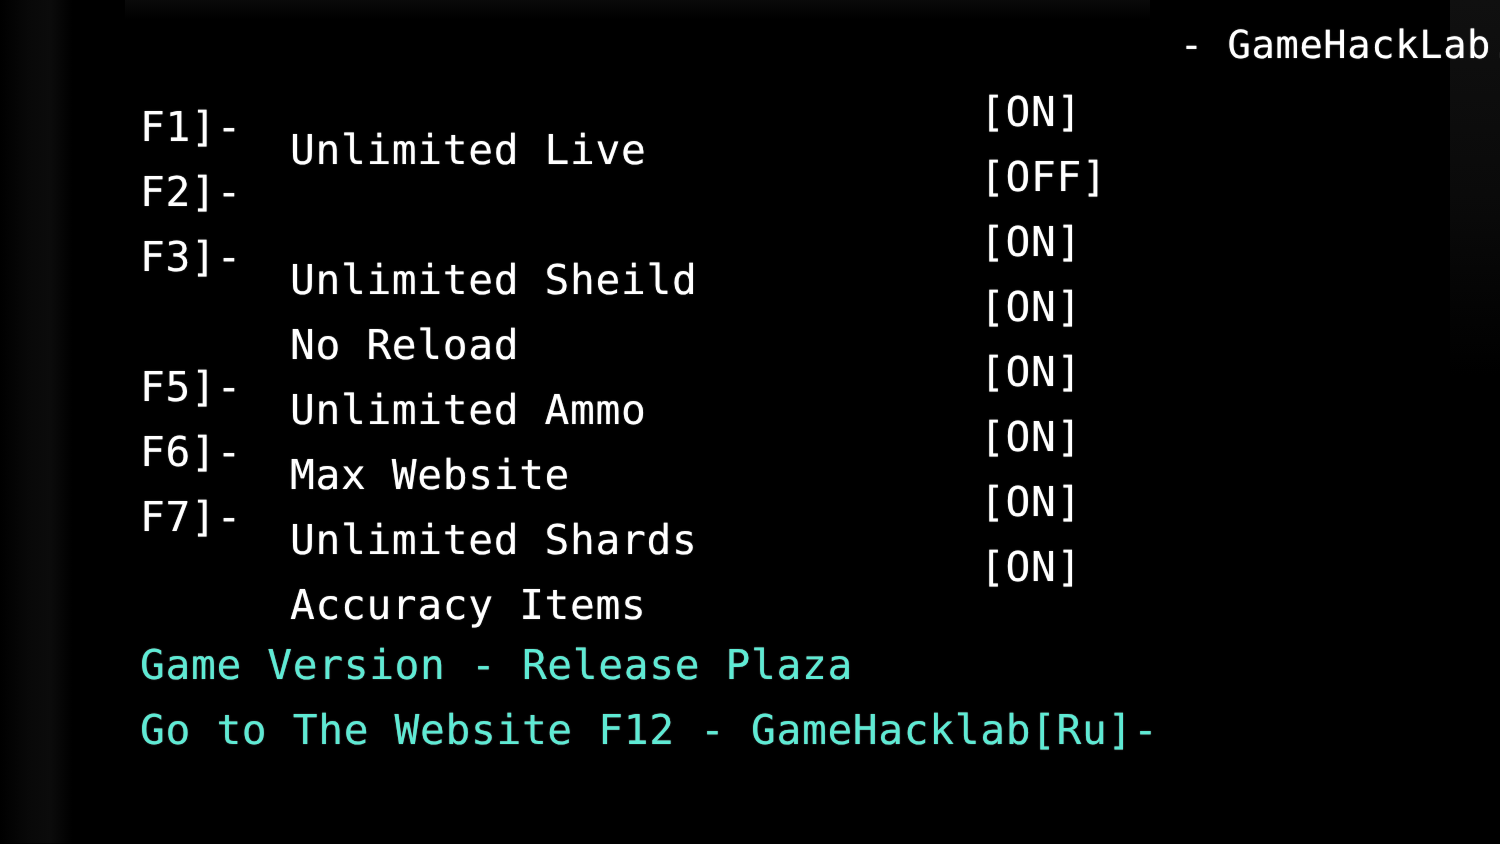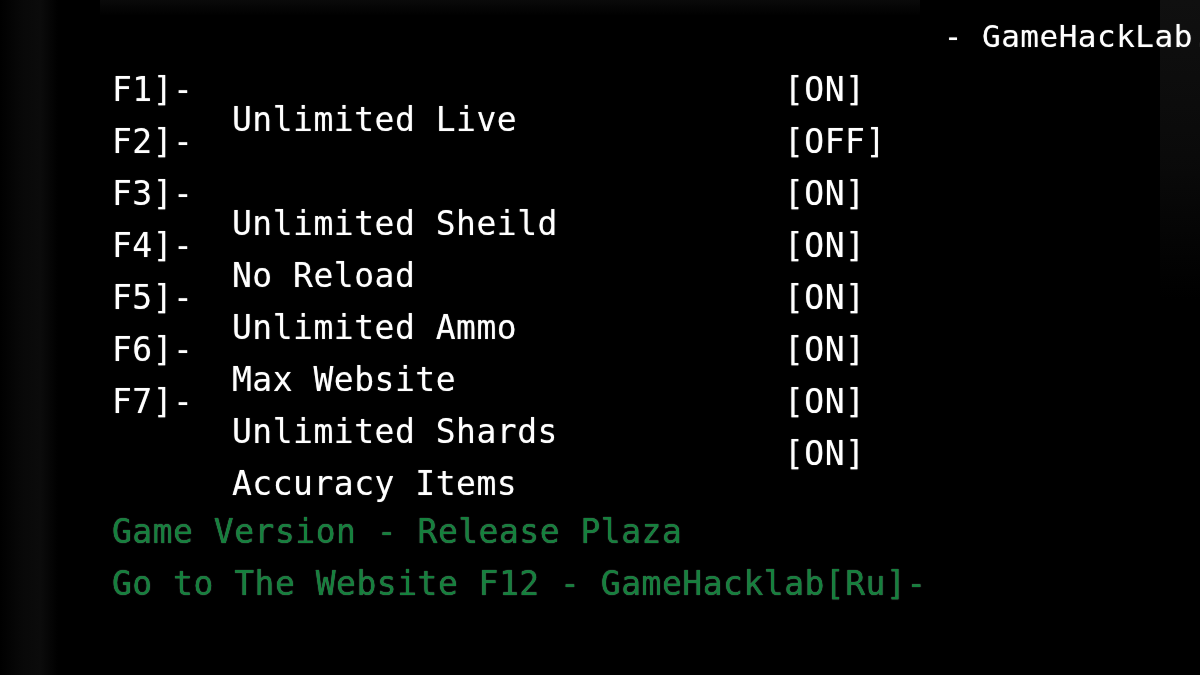--- a/index.html
+++ b/index.html
@@ -75,21 +75,21 @@
     height: 52px;
     color: #ffffff;
     font-size: 33px;
     line-height: 40px;
     white-space: nowrap;
   }
 
   .cheat-key {
     position: absolute;
     left: 0;
-    top: 0;
+    top: 12px;
     width: 115px;
     letter-spacing: 0.5px;
     text-shadow: 0 0 1px rgba(255,255,255,0.5);
   }
 
   .cheat-label {
     position: absolute;
     left: 120px;
     top: 0;
     letter-spacing: 0.5px;
@@ -107,21 +107,21 @@
 
   
   #footer {
     position: absolute;
     left: 112px;
     top: 506px;
     width: 1040px;
   }
 
   .footer-line {
-    color: #15803d;
+    color: #5eead4;
     font-size: 33px;
     line-height: 52px;
     height: 52px;
     letter-spacing: 0.5px;
     white-space: nowrap;
     text-shadow: 0 0 1px rgba(255,255,255,0.5);
   }
 </style>
 </head>
 <body>
@@ -149,21 +149,20 @@
       <span class="cheat-status">[OFF]</span>
     </div>
 
     <div class="cheat-row">
       <span class="cheat-key">F3]-</span>
       <span class="cheat-label">Unlimited Sheild</span>
       <span class="cheat-status">[ON]</span>
     </div>
 
     <div class="cheat-row">
-      <span class="cheat-key">F4]-</span>
       <span class="cheat-label">No Reload</span>
       <span class="cheat-status">[ON]</span>
     </div>
 
     <div class="cheat-row">
       <span class="cheat-key">F5]-</span>
       <span class="cheat-label">Unlimited Ammo</span>
       <span class="cheat-status">[ON]</span>
     </div>
 

